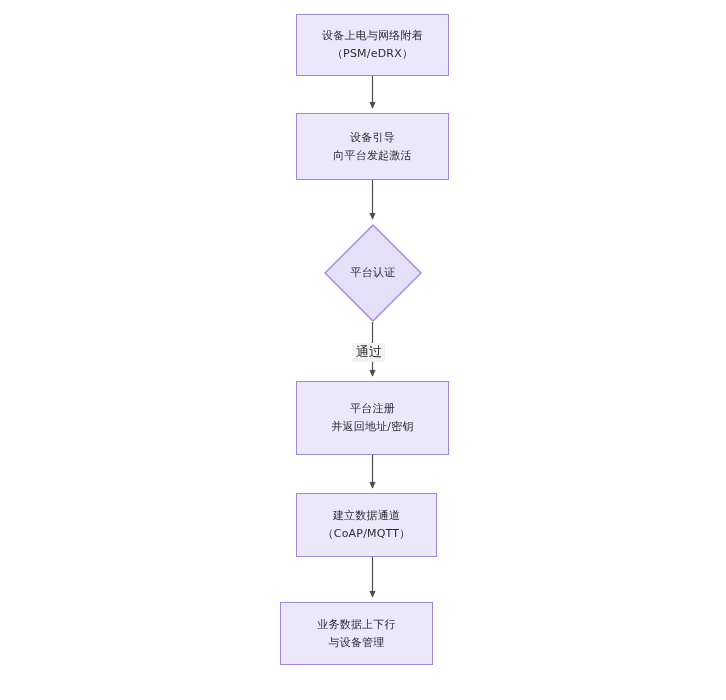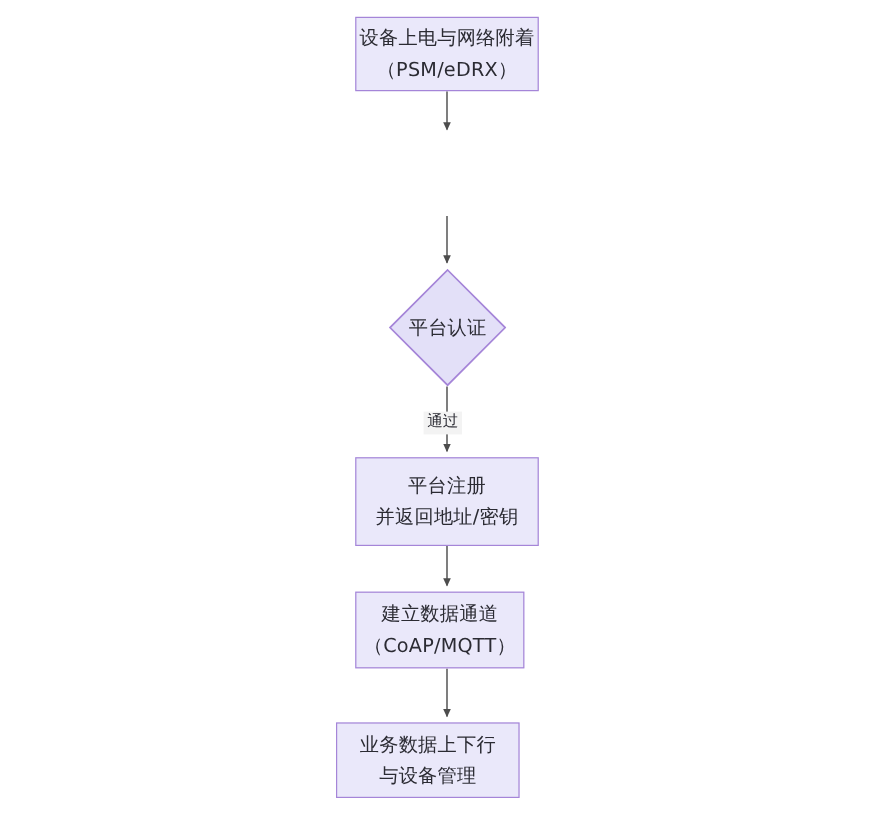--- a/index.html
+++ b/index.html
@@ -27,21 +27,21 @@
     pointer-events: none;
   }
   .node {
     position: absolute;
     box-sizing: border-box;
     display: flex;
     flex-direction: column;
     align-items: center;
     justify-content: center;
     color: #2b2b33;
-    font-size: 16px;
+    font-size: 11px;
     line-height: 1.62;
     text-align: center;
     letter-spacing: 0.2px;
   }
   .node.process {
     background: #eae8fa;
     border: 1.4px solid #a585d8;
   }
   .node-line {
     display: block;
@@ -94,20 +94,24 @@
     <line x1="372.5" y1="455" x2="372.5" y2="488" stroke="#4d4d4d" stroke-width="1.2" marker-end="url(#arrowhead)"></line>
 
     <line x1="372.5" y1="557" x2="372.5" y2="597" stroke="#4d4d4d" stroke-width="1.2" marker-end="url(#arrowhead)"></line>
   </svg>
 
   <div class="node process" style="left:296px; top:14px; width:153px; height:62px;">
     <span class="node-line">设备上电与网络附着</span>
     <span class="node-line">（PSM/eDRX）</span>
   </div>
 
+  <div class="node process" style="left:296px; top:113px; width:153px; height:67px;">
+    <span class="node-line">设备引导</span>
+    <span class="node-line">向平台发起激活</span>
+  </div>
 
   <div class="node decision" style="left:324px; top:224px; width:98px; height:98px;">
     <svg class="diamond-shape" viewBox="0 0 98 98" preserveAspectRatio="none">
       <polygon points="49,1 97,49 49,97 1,49" fill="#e3e0f8" stroke="#a585d8" stroke-width="1.4"></polygon>
     </svg>
     <span class="node-line diamond-label">平台认证</span>
   </div>
 
   <div class="edge-label" style="left:353px; top:343px;">通过</div>
 

